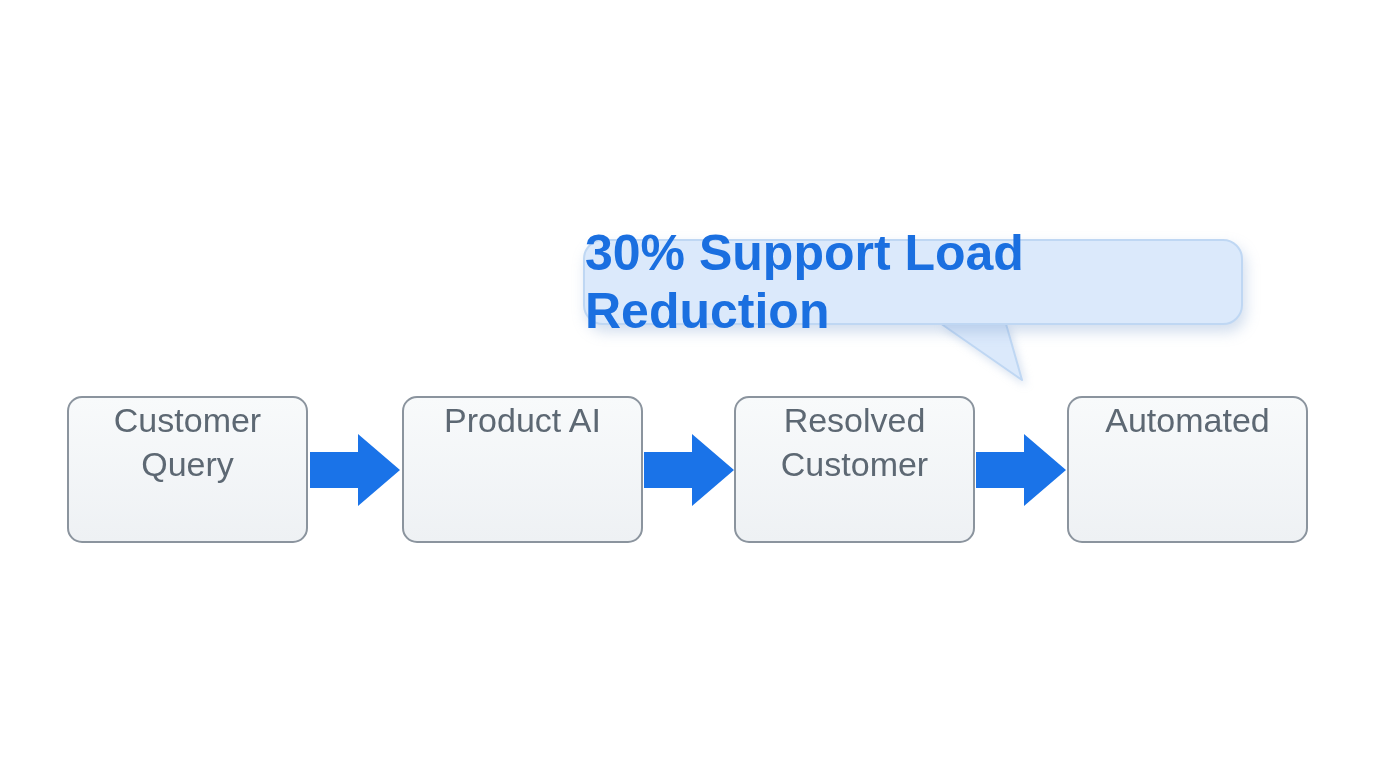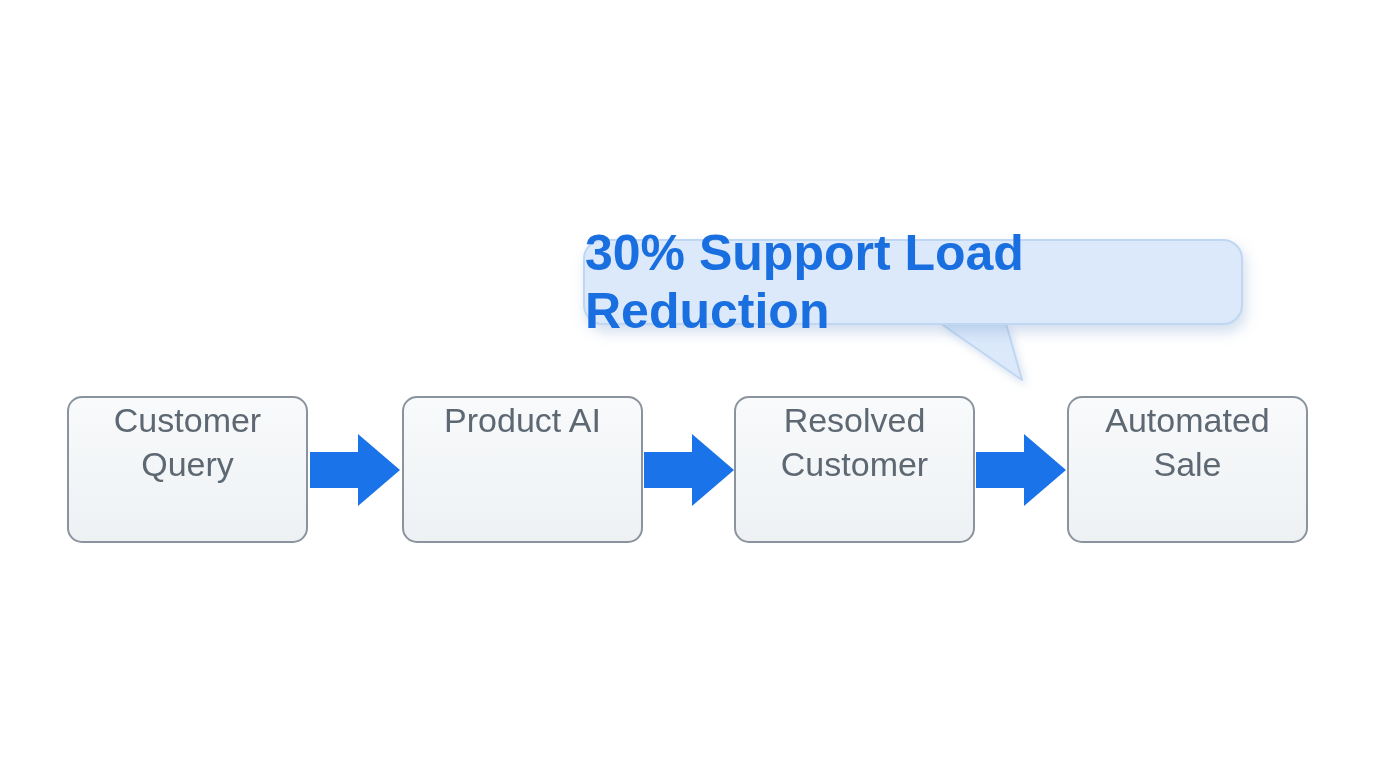--- a/index.html
+++ b/index.html
@@ -120,17 +120,16 @@
     </div>
   </div>
 
   <svg class="flow-arrow" style="left:976px" width="90" height="72" viewBox="0 0 90 72">
     <polygon points="0,18 48,18 48,0 90,36 48,72 48,54 0,54" fill="#1a73e8"></polygon>
   </svg>
 
   <div class="step" style="left:1067px">
     <div class="step-label">
       <div>Automated</div>
-      <div>Sale</div>
     </div>
   </div>
 
 </div>
 
 </body></html>

